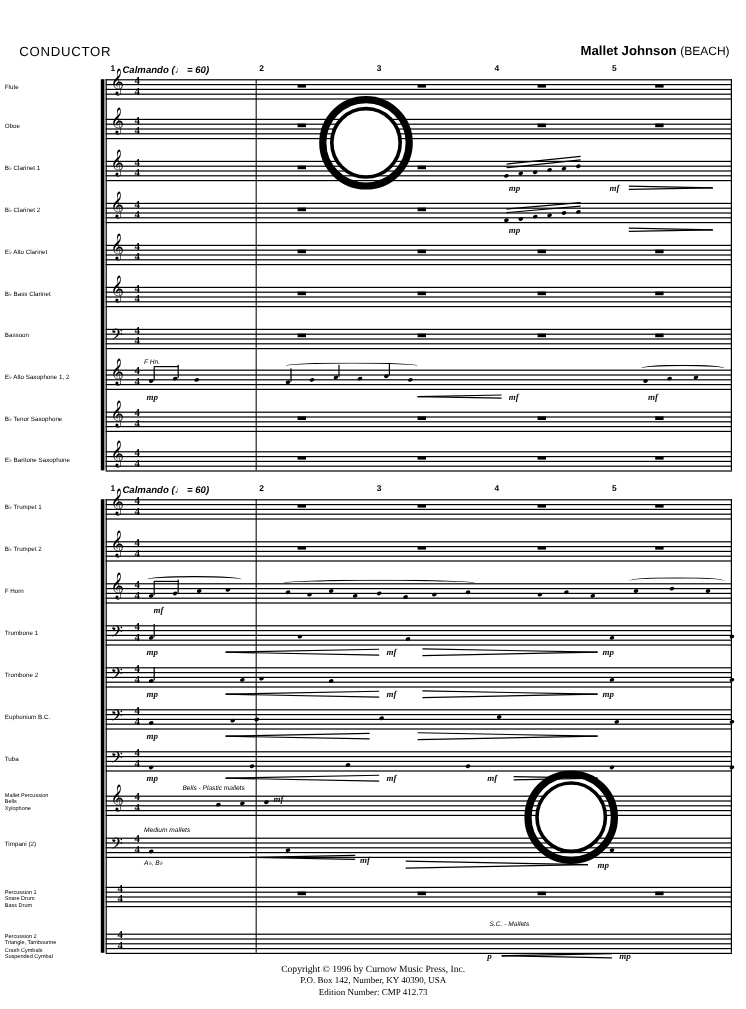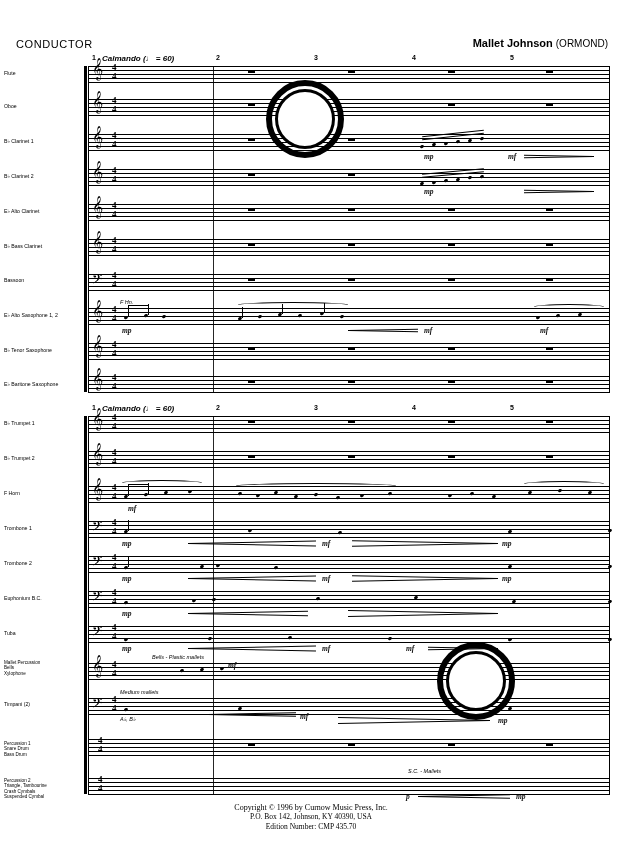--- a/index.html
+++ b/index.html
@@ -246,21 +246,21 @@
   }
 </style>
 </head>
 <body>
 
 <div class="page">
 
   <div class="conductor-label">CONDUCTOR</div>
   <div class="composer">
     <span>Mallet Johnson</span>
-    <span class="ascap">(ORMOND)</span>
+    <span class="ascap">(BEACH)</span>
   </div>
 
   <div class="score">
 
     <div class="system" style="top:0px;height:340px;">
 
       <div class="tempo" style="top:-4px;left:102px;">Calmando (♩ = 60)</div>
       <div class="measure-num" style="top:-4px;left:92px;">1</div>
       <div class="measure-num" style="top:-4px;left:216px;">2</div>
       <div class="measure-num" style="top:-4px;left:314px;">3</div>
@@ -778,17 +778,17 @@
     <div class="ring" style="left:437px;top:584px;width:78px;height:78px;">
       <div class="outer"></div>
       <div class="inner"></div>
       <div class="hole"></div>
     </div>
 
   </div>
 
   <div class="footer">
     <div class="line1">Copyright © 1996 by Curnow Music Press, Inc.</div>
-    <div>P.O. Box 142, Johnson, KY 40390, USA</div>
-    <div>Edition Number: CMP 435.70</div>
+    <div>P.O. Box 142, Number, KY 40390, USA</div>
+    <div>Edition Number: CMP 412.73</div>
   </div>
 
 </div>
 
 </body></html>

